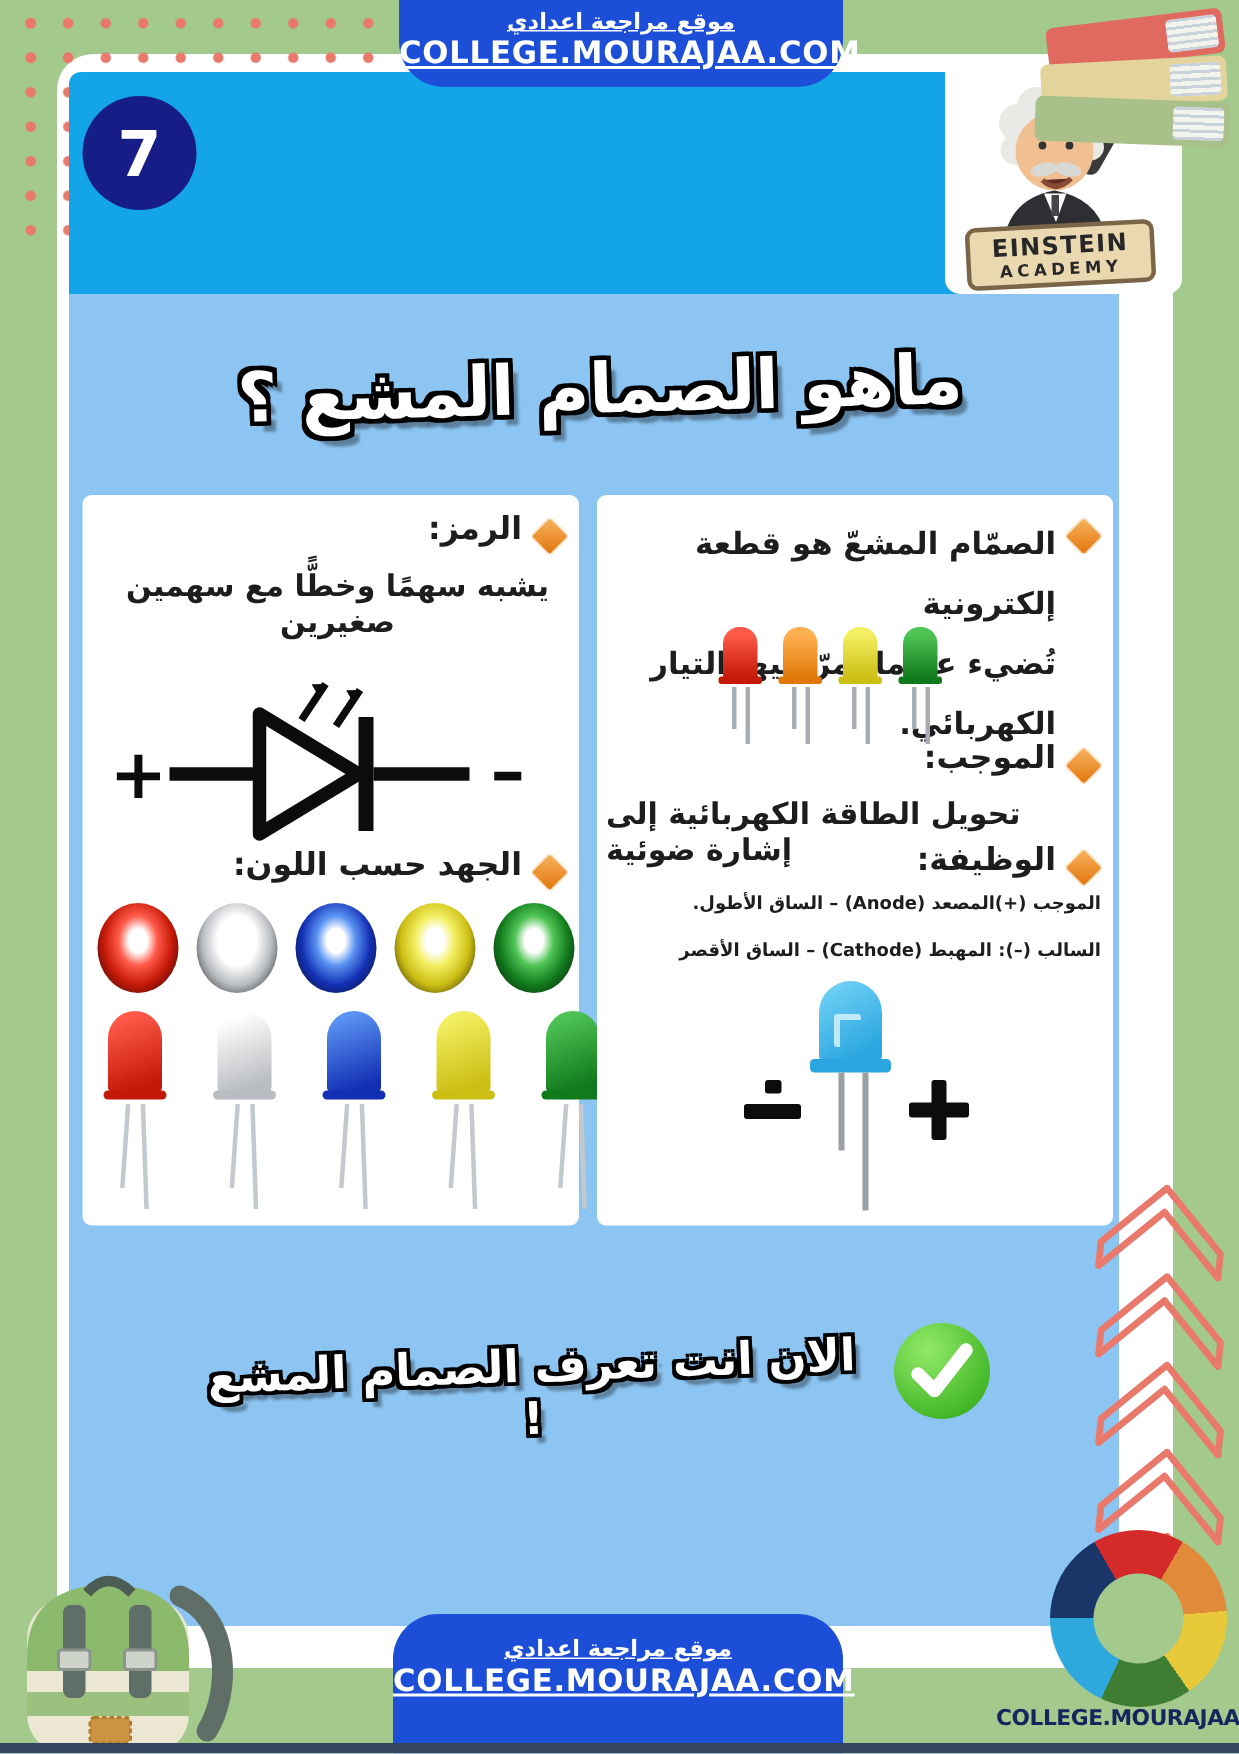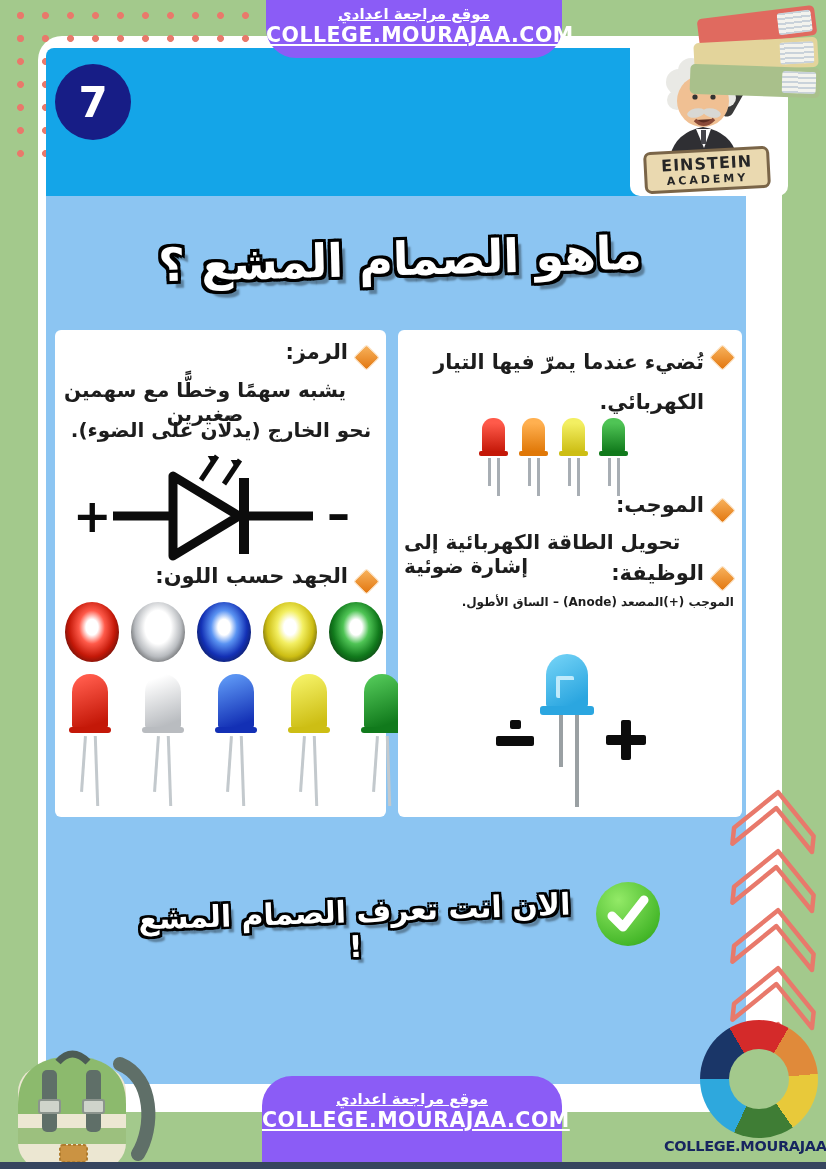--- a/index.html
+++ b/index.html
@@ -9,21 +9,21 @@
   .dots{position:absolute;z-index:5;pointer-events:none;
         background-image:radial-gradient(circle,#e8796b 3.1px,rgba(0,0,0,0) 3.8px);
         background-size:25px 23px;background-position:8px 4px;}
   #dots-top{left:0;top:0;width:258px;height:56px;}
   #dots-left{left:0;top:0;width:46px;height:164px;}
   
   #page{position:absolute;left:38px;top:36px;width:744px;height:1076px;background:#ffffff;border-radius:24px;z-index:1;}
   #panel-top{position:absolute;left:46px;top:48px;width:700px;height:148px;background:#14a5e8;border-radius:8px 8px 0 0;z-index:2;}
   #panel-main{position:absolute;left:46px;top:196px;width:700px;height:888px;background:#8cc5f2;border-radius:0 0 8px 8px;z-index:2;}
   
-  .banner{position:absolute;background:#8b5cf6;color:#fff;text-align:center;z-index:4;}
+  .banner{position:absolute;background:#1d4ed8;color:#fff;text-align:center;z-index:4;}
   #banner-top{left:266px;top:0;width:296px;height:58px;border-radius:0 0 30px 30px;padding-top:5px;box-sizing:border-box;}
   .banner .l1{font-size:15px;font-weight:bold;text-decoration:underline;display:block;}
   .banner .l2{font-size:20.5px;font-weight:bold;text-decoration:underline;display:block;letter-spacing:.5px;}
   
   #circle7{position:absolute;left:55px;top:64px;width:76px;height:76px;border-radius:50%;background:#171d86;
            color:#fff;font-size:42px;font-weight:bold;display:flex;align-items:center;justify-content:center;z-index:6;}
   #lesson-title{position:absolute;left:185px;top:90px;width:360px;text-align:center;color:#e62a2a;
                 font-size:28px;font-weight:bold;z-index:6;text-shadow:1px 1px 0 rgba(0,0,0,.35);}
   
   #einstein-box{position:absolute;left:630px;top:38px;width:158px;height:158px;background:#fff;border-radius:10px;z-index:6;}
@@ -179,22 +179,21 @@
       <span class="pages"></span>
     </div>
 
   <div id="question-title" class="outlined">ماهو الصمام المشع ؟</div>
 
   <div id="card-symbol" class="card">
     <div class="bullet-row" style="top:12px;">
       <span class="diamond"></span>
       <span class="btext">الرمز:</span>
     </div>
-    <div class="bodytxt" style="top:48px;right:22px;width:318px;text-align:center;">يشبه سهمًا وخطًّا مع سهمين صغيرين</div>
-    <div class="bodytxt" style="top:88px;right:6px;width:318px;text-align:center;">نحو الخارج (يدلّان على الضوء).</div>
+    <div class="bodytxt" style="top:48px;right:2px;width:318px;text-align:center;">يشبه سهمًا وخطًّا مع سهمين صغيرين</div>
 
     <div id="symbol-fig">
       <svg width="318" height="128" viewBox="0 0 318 128">
         <text x="12" y="86" font-size="46" font-weight="bold" fill="#0c0c0c">+</text>
         <line x1="52" y1="70" x2="112" y2="70" stroke="#0c0c0c" stroke-width="9"></line>
         <polygon points="112,30 112,110 178,70" fill="#ffffff" stroke="#0c0c0c" stroke-width="9" stroke-linejoin="round"></polygon>
         <line x1="183" y1="32" x2="183" y2="108" stroke="#0c0c0c" stroke-width="10"></line>
         <line x1="188" y1="70" x2="252" y2="70" stroke="#0c0c0c" stroke-width="9"></line>
         <text x="266" y="84" font-size="46" font-weight="bold" fill="#0c0c0c">–</text>
         <g stroke="#0c0c0c" stroke-width="5">
@@ -243,20 +242,21 @@
           <div class="leg leg-a"></div>
           <div class="leg leg-b"></div>
         </div>
       </div>
   </div>
 
   <div id="card-def" class="card">
     <div class="bullet-row" style="top:12px;">
       <span class="diamond"></span>
       <span class="two-line">
+        <span>الصمّام المشعّ هو قطعة إلكترونية</span>
         <span>تُضيء عندما يمرّ فيها التيار الكهربائي.</span>
       </span>
     </div>
     <div id="row-mini">
         <div class="led led-mini c-red">
           <div class="dome"></div>
           <div class="leg leg-a"></div>
           <div class="leg leg-b"></div>
         </div>
         <div class="led led-mini c-orange">
@@ -280,20 +280,21 @@
       <span class="diamond"></span>
       <span class="btext">الموجب:</span>
     </div>
     <div class="bodytxt" style="top:200px;width:328px;">تحويل الطاقة الكهربائية إلى إشارة ضوئية</div>
 
     <div class="bullet-row" style="top:233px;">
       <span class="diamond"></span>
       <span class="btext">الوظيفة:</span>
     </div>
     <div class="smalltxt" style="top:265px;">الموجب (+)المصعد (Anode) – الساق الأطول.</div>
+    <div class="smalltxt" style="top:296px;">السالب (–): المهبط (Cathode) – الساق الأقصر</div>
 
     <div id="bigled">
       <div class="bdome"></div>
       <div class="bflange"></div>
       <div class="bleg-a"></div>
       <div class="bleg-b"></div>
       <div class="minus"></div>
       <div class="plus"></div>
     </div>
   </div>

